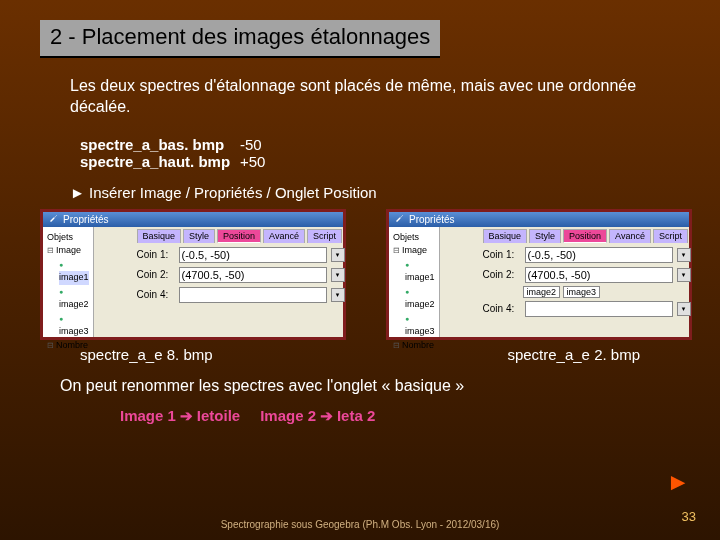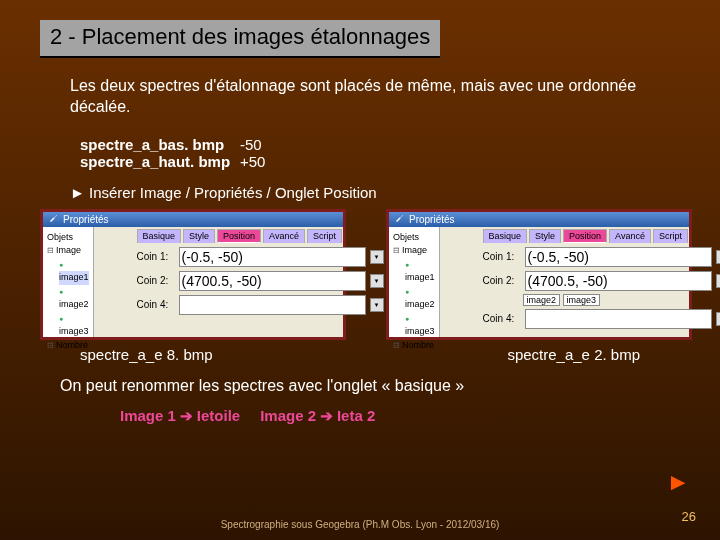--- a/index.html
+++ b/index.html
@@ -112,21 +112,21 @@
   }
   .field-row {
     display: flex;
     align-items: center;
     margin: 4px 0;
     gap: 4px;
   }
   .field-row label { width: 38px; font-size: 10px; }
   .field-row input {
     flex: 1;
-    font-size: 14px;
+    font-size: 11px;
     padding: 1px 2px;
     border: 1px solid #888;
     background: #fff;
   }
   .field-row button.dd {
     width: 14px;
     height: 14px;
     font-size: 7px;
     padding: 0;
     border: 1px solid #888;
@@ -325,16 +325,16 @@
   <span>
     <span>Image 2</span>
     <span class="arrow"> ➔ </span>
     <span>Ieta 2</span>
   </span>
 </div>
 
 <div class="advance">►</div>
 
 <div class="footer">Spectrographie sous Geogebra (Ph.M Obs. Lyon - 2012/03/16)</div>
-<div class="pagenum">26</div>
+<div class="pagenum">33</div>
 
 
 
 
 </body></html>

